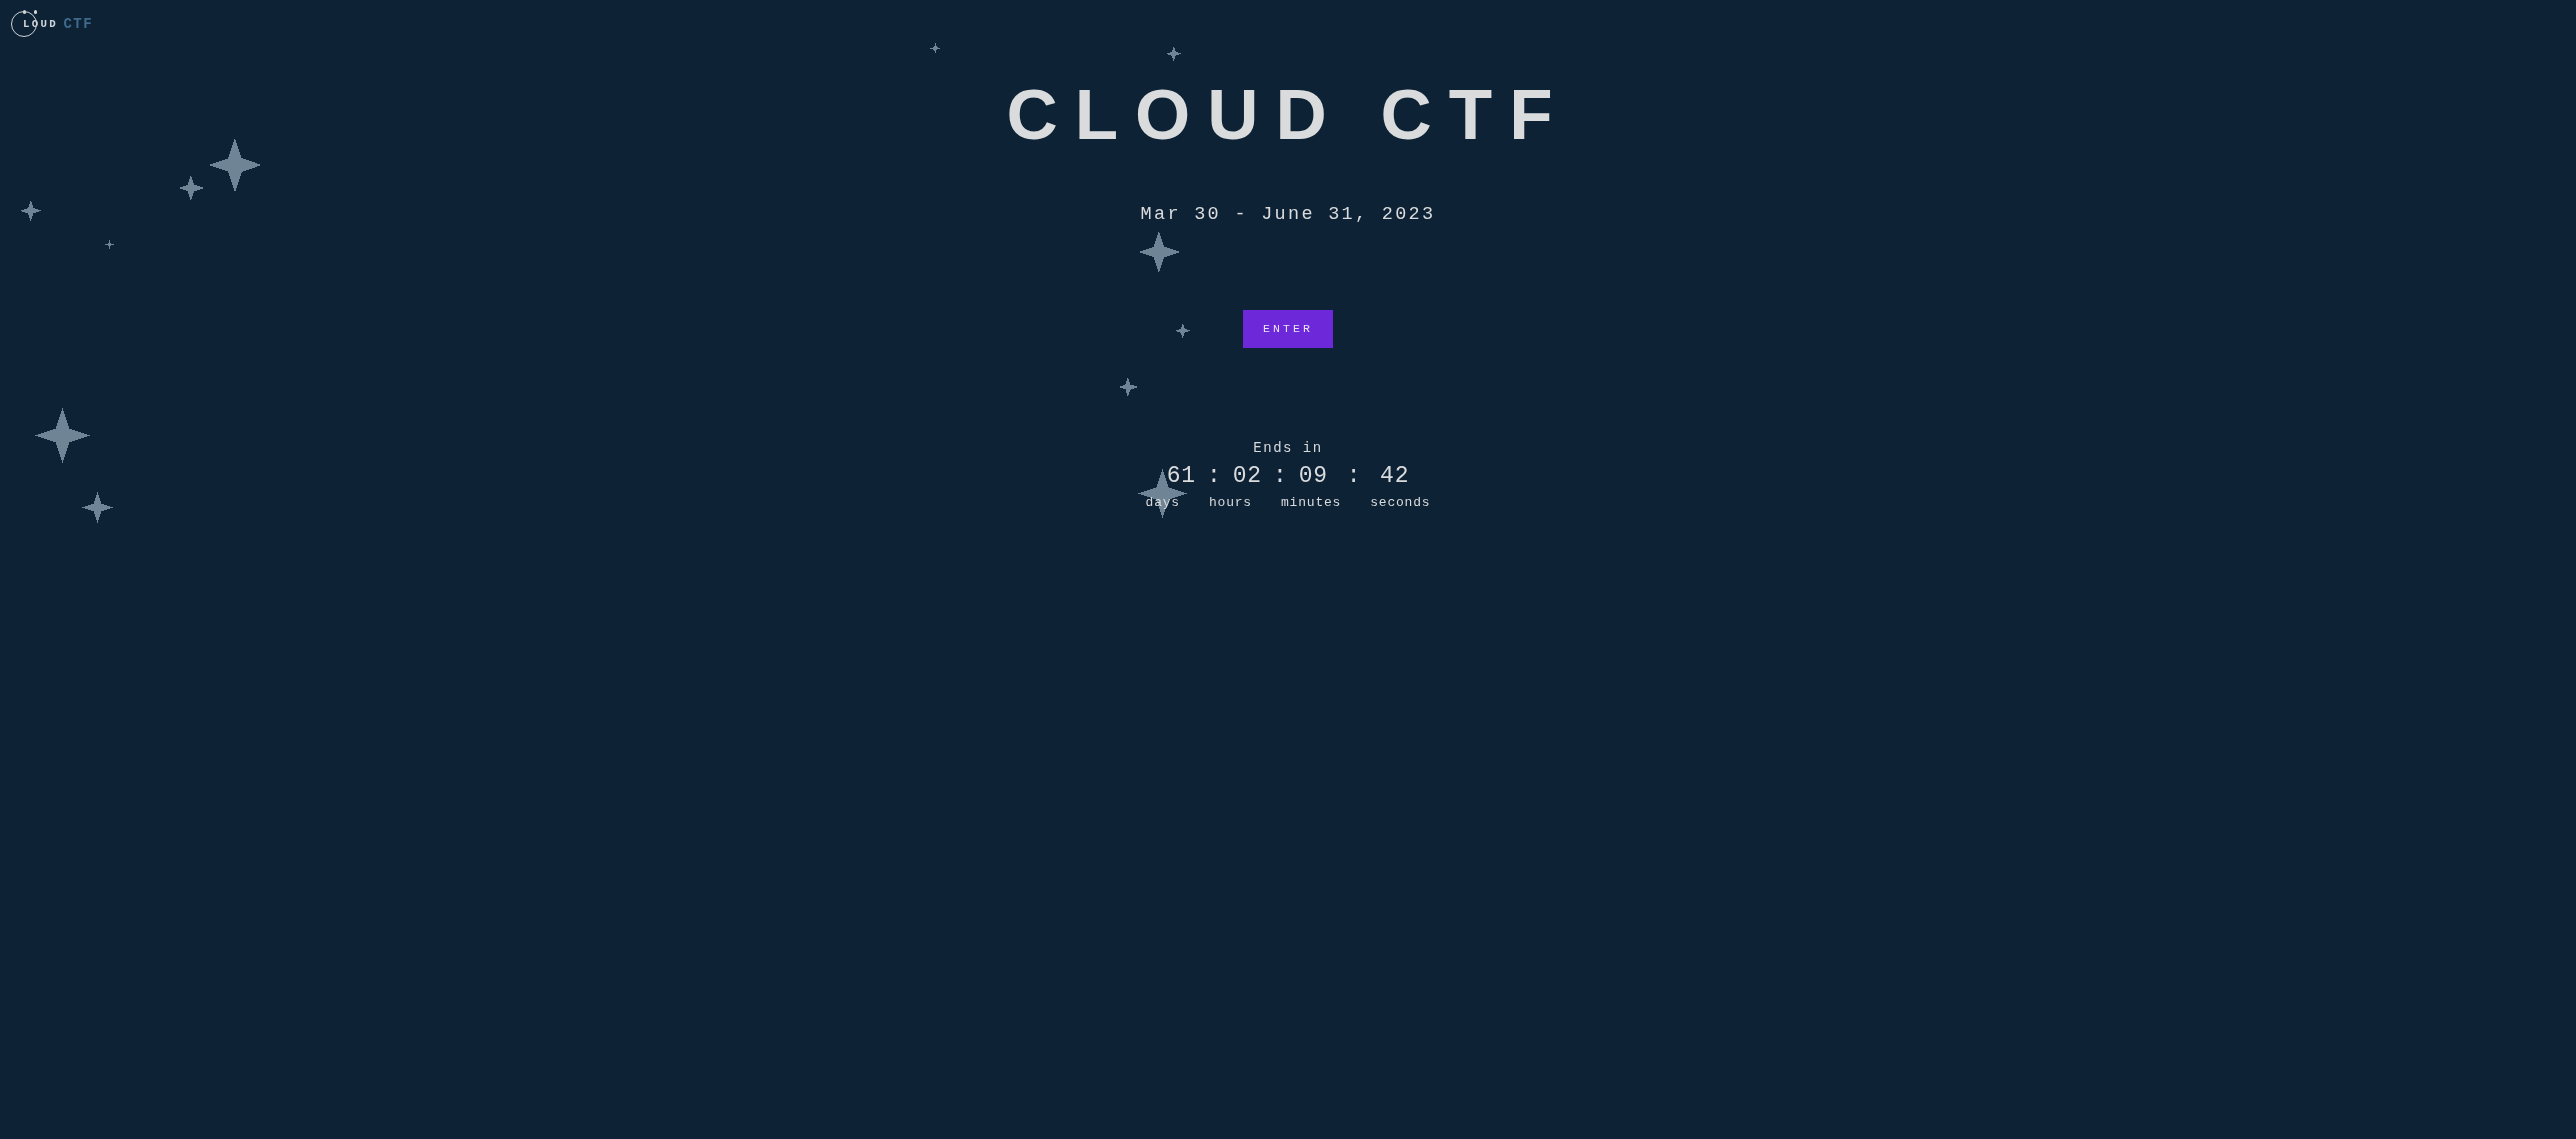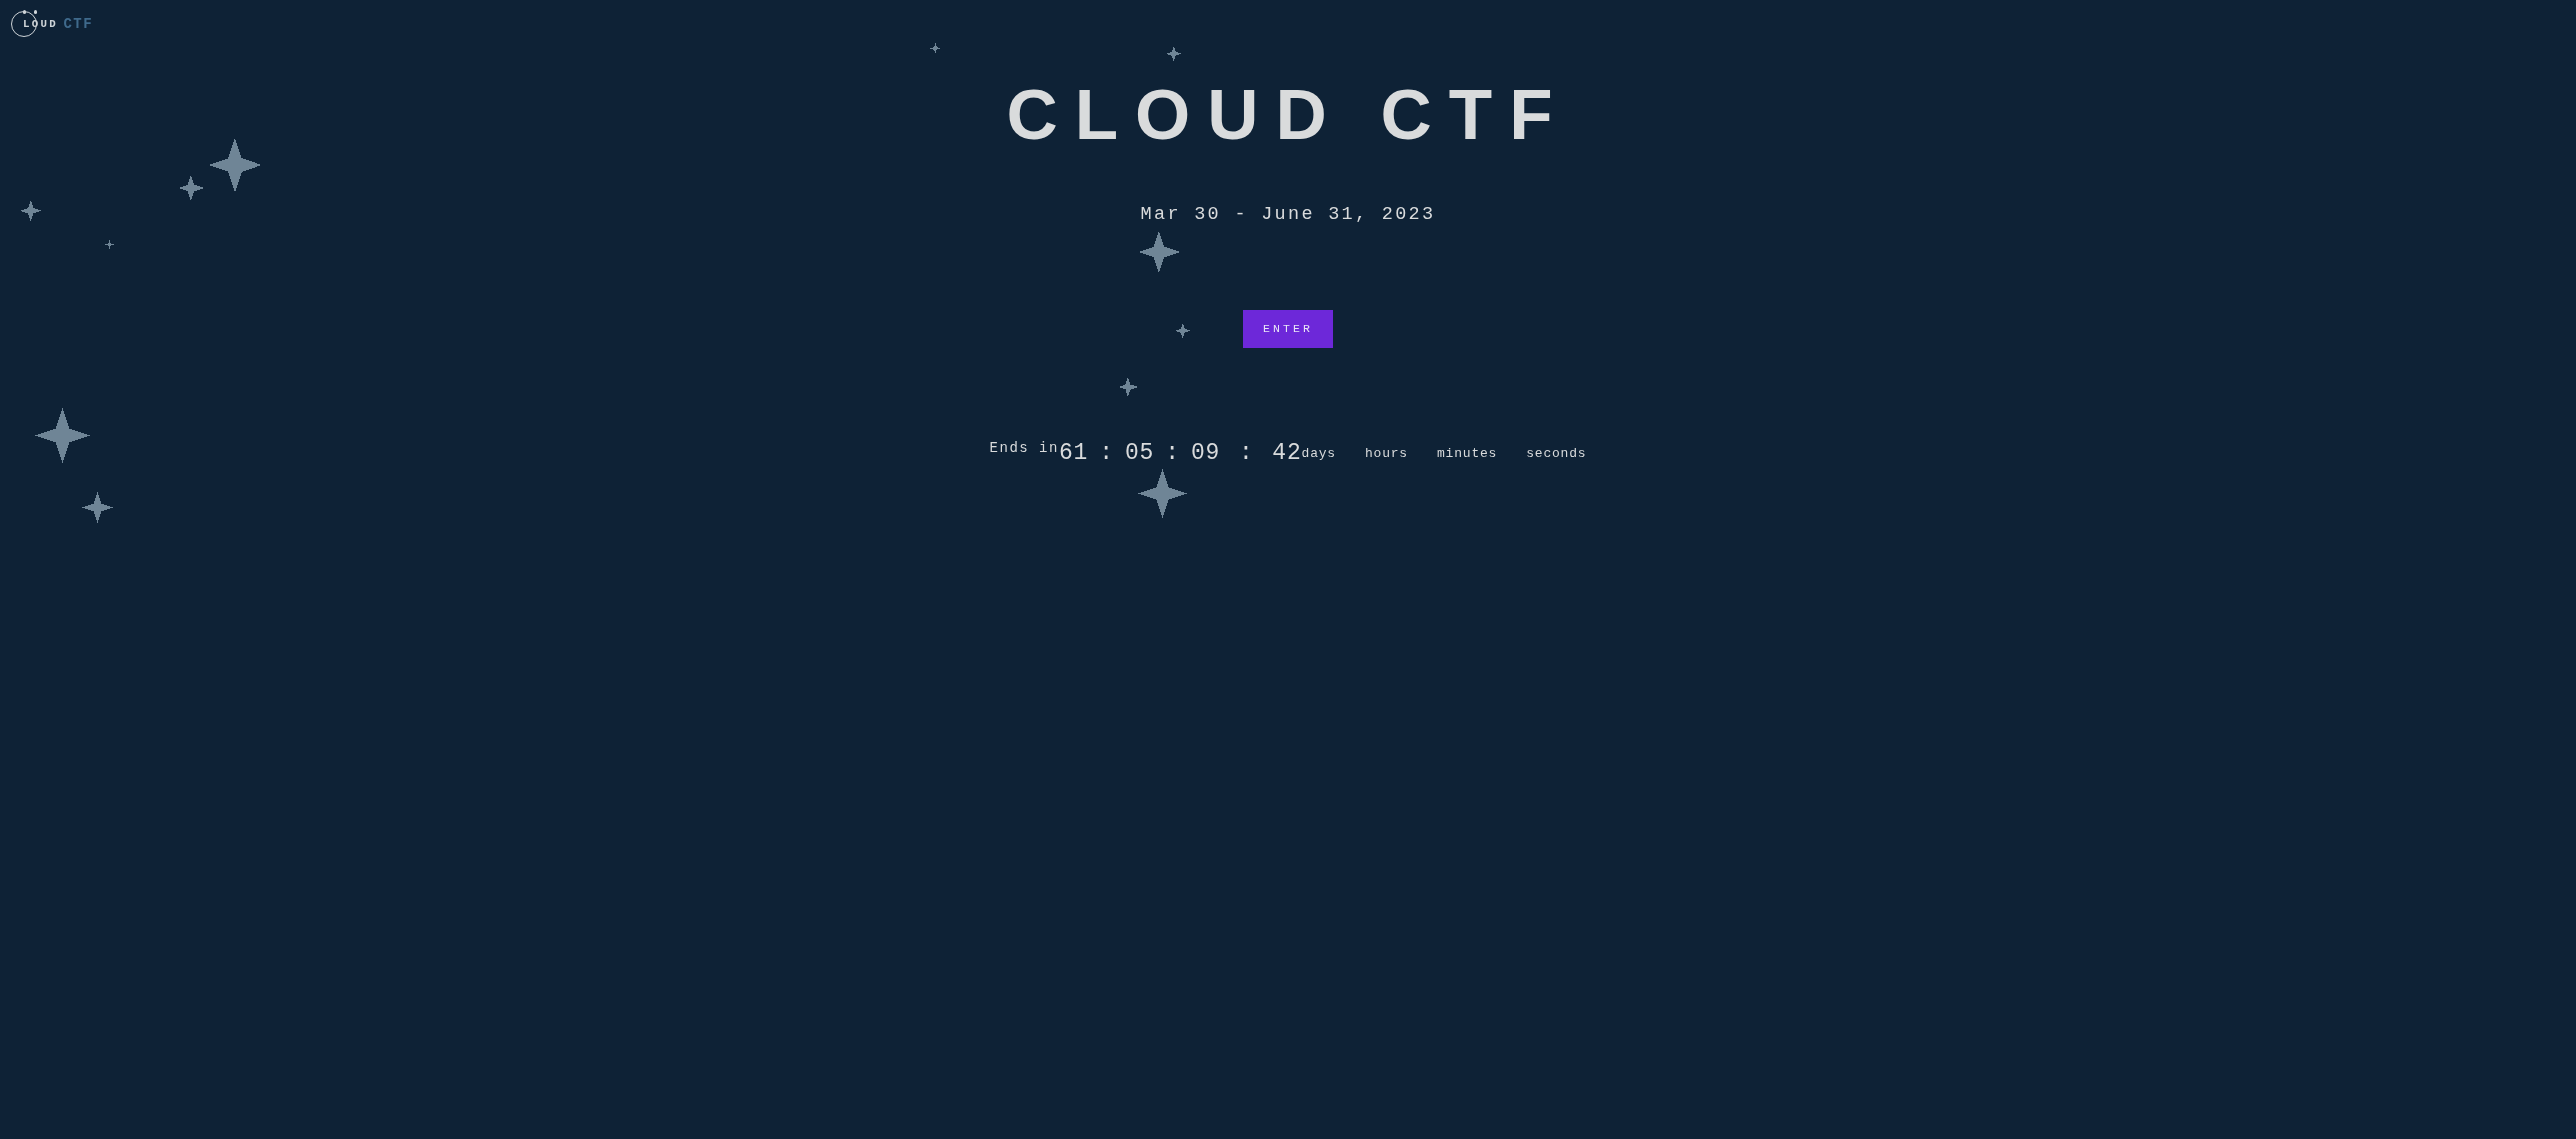--- a/index.html
+++ b/index.html
@@ -92,22 +92,22 @@
     font-size: 11.5px;
     letter-spacing: 3.1px;
     font-family: inherit;
     cursor: pointer;
   }
 
   
   .countdown {
     margin-top: 92px;
     display: flex;
-    flex-direction: row;
-    align-items: flex-start;
+    flex-direction: column;
+    align-items: center;
     font-family: "Courier New", monospace;
   }
   .countdown .ends-in {
     font-size: 14px;
     letter-spacing: 1.5px;
     margin-bottom: 7.7px;
   }
   .countdown .digits {
     display: flex;
     align-items: baseline;
@@ -200,21 +200,21 @@
 <div class="hero">
   <div class="title">CLOUD CTF</div>
   <div class="date-range">Mar 30 - June 31, 2023</div>
   <button class="enter-btn">ENTER</button>
 
   <div class="countdown">
     <div class="ends-in">Ends in</div>
     <div class="digits">
       <span>61</span>
         <span class="sep">:</span>
-      <span>05</span>
+      <span>02</span>
         <span class="sep">:</span>
       <span>09</span>
         <span class="sep wide">:</span>
       <span>42</span>
     </div>
     <div class="labels">
       <span>days</span>
       <span>hours</span>
       <span>minutes</span>
       <span>seconds</span>

